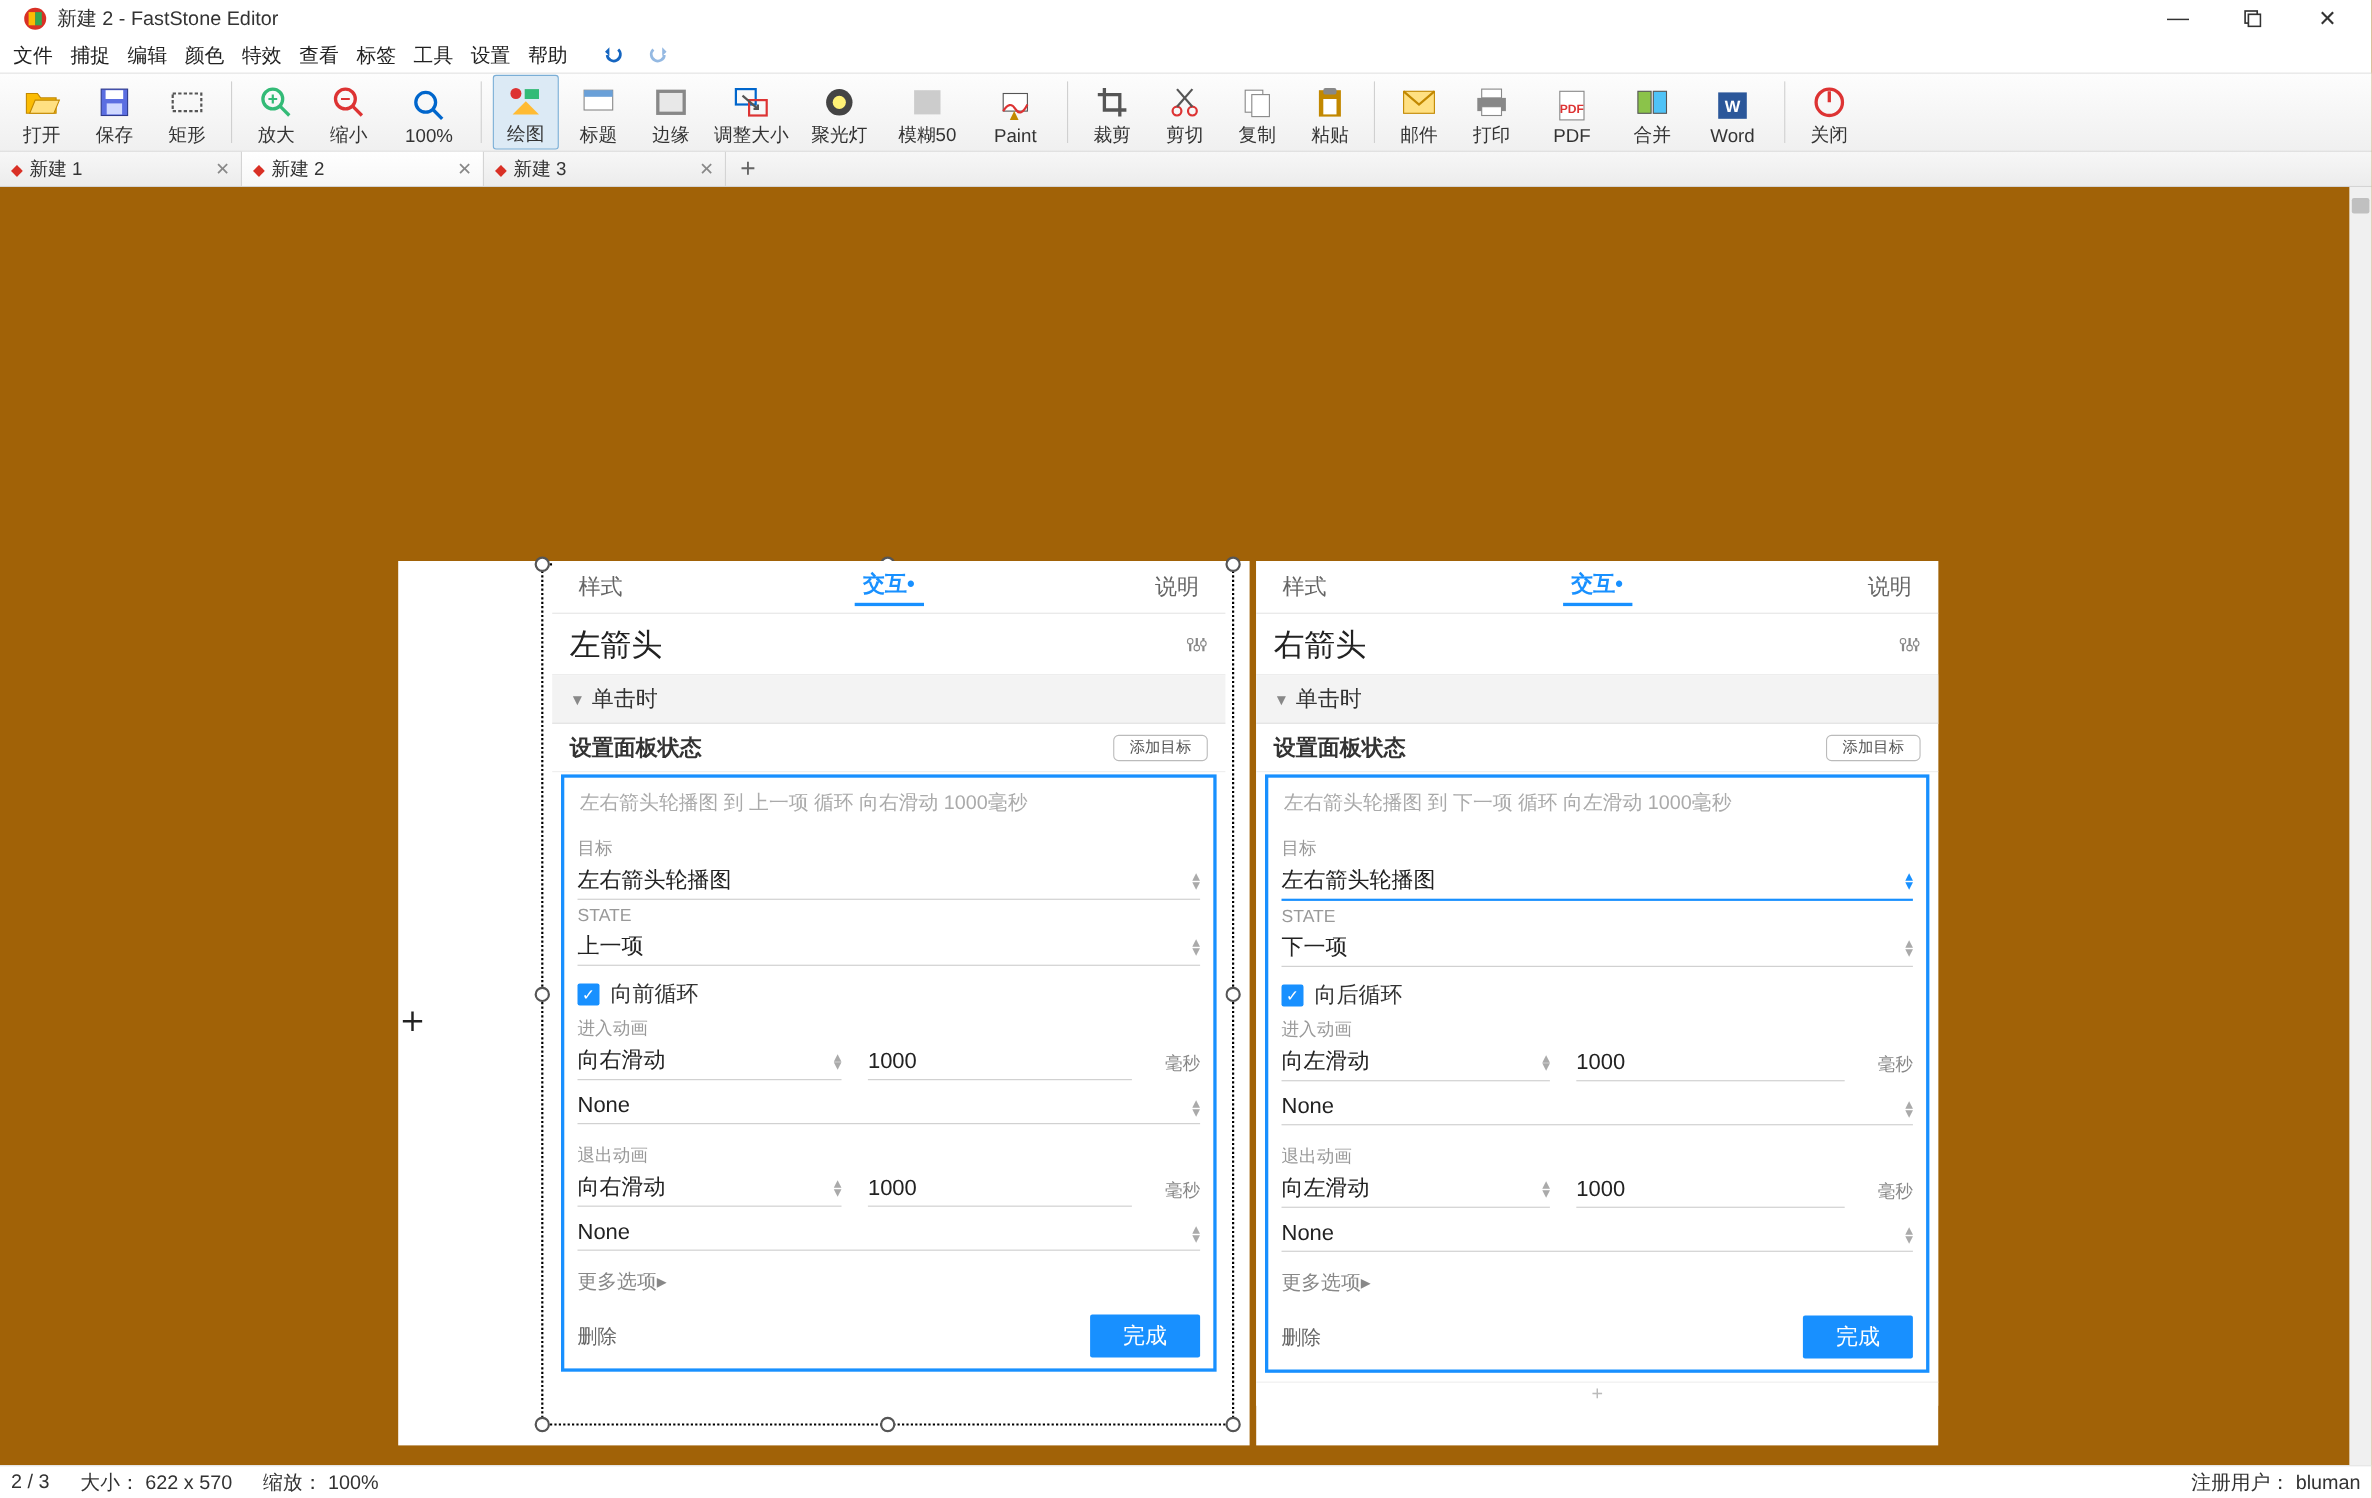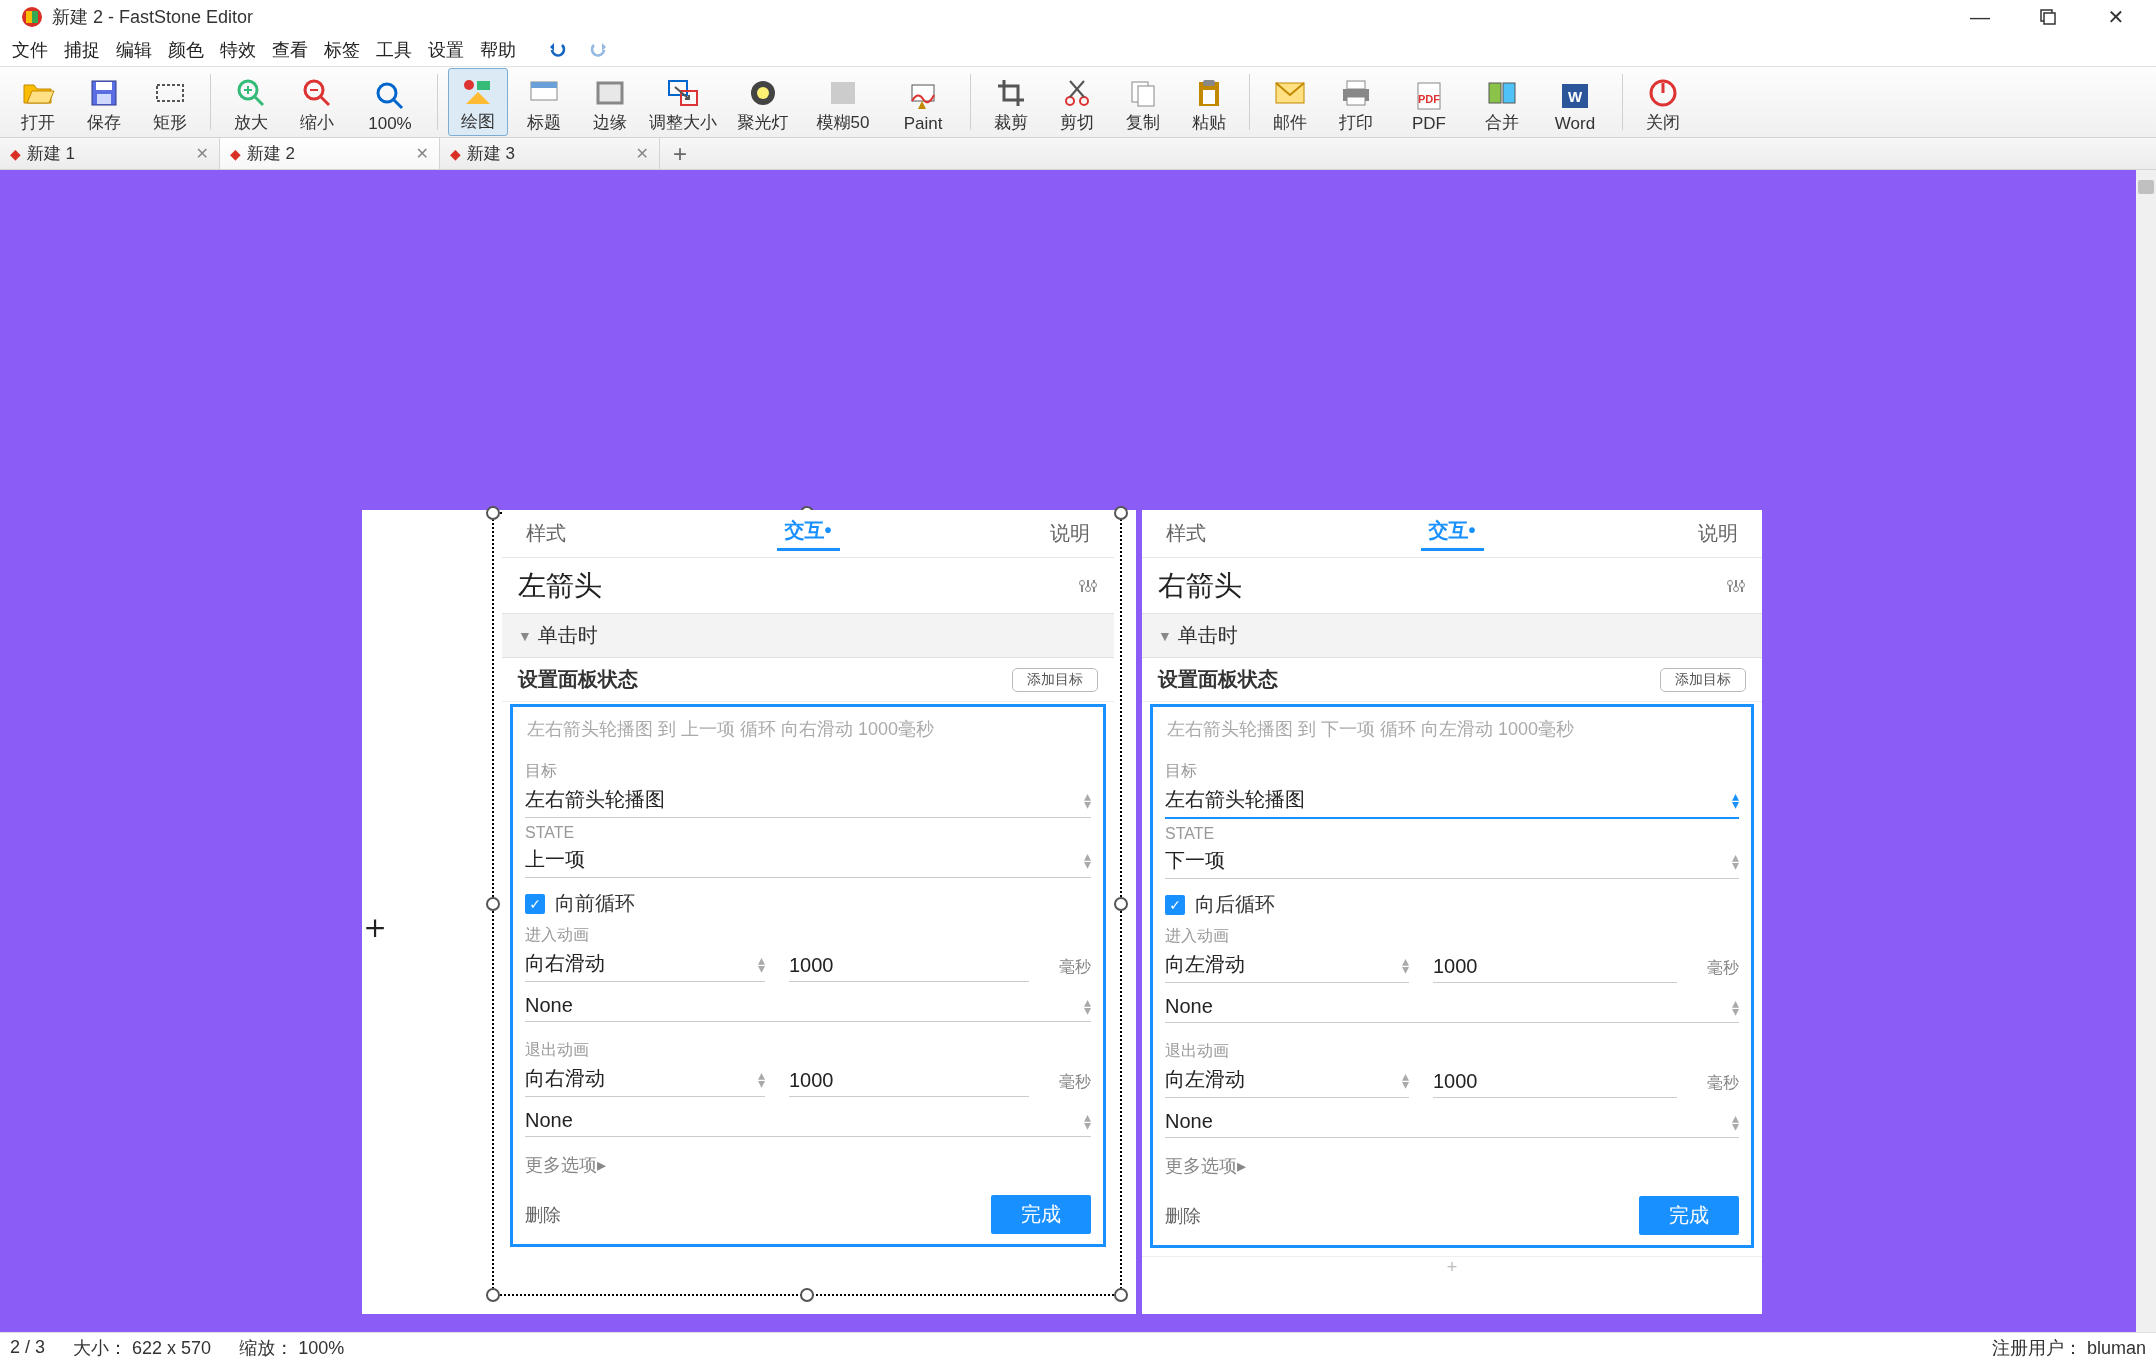--- a/index.html
+++ b/index.html
@@ -28,21 +28,21 @@
 
 .tabbar { height: 32px; background: linear-gradient(#f7f7f7,#ececec); border-bottom: 1px solid #d4d4d4; display: flex; align-items: stretch; }
 .tabbar .tab { width: 220px; display: flex; align-items: center; padding: 0 10px; font-size: 17px; color: #333; border-right: 1px solid #d4d4d4; position: relative; cursor: default; }
 .tabbar .tab .dot { color: #d93025; margin-right: 6px; font-size: 14px; }
 .tabbar .tab .label { flex: 1; }
 .tabbar .tab .close { color: #888; font-size: 16px; }
 .tabbar .tab.active { background: linear-gradient(#fff,#f7f7f7); }
 .tabbar .new-tab { width: 40px; display: flex; align-items: center; justify-content: center; color: #666; font-size: 24px; cursor: default; }
 
 
-.canvas-area { position: absolute; top: 170px; left: 0; right: 20px; bottom: 30px; background: #8b5cf6; overflow: hidden; }
+.canvas-area { position: absolute; top: 170px; left: 0; right: 20px; bottom: 30px; background: #a16207; overflow: hidden; }
 .vscroll { position: absolute; top: 170px; right: 0; width: 20px; bottom: 30px; background: #f0f0f0; }
 .vscroll .thumb { position: absolute; top: 10px; left: 2px; right: 2px; height: 14px; background: #c0c0c0; border-radius: 2px; }
 
 
 .statusbar { position: absolute; left: 0; right: 0; bottom: 0; height: 30px; background: #fff; border-top: 1px solid #e1e1e1; display: flex; align-items: center; font-size: 18px; color: #333; padding: 0 10px; gap: 28px; }
 .statusbar .right { margin-left: auto; }
 
 
 .image-frame { position: absolute; background: #fff; }
 .image-frame.left-frame { left: 362px; top: 340px; width: 774px; height: 804px; }

